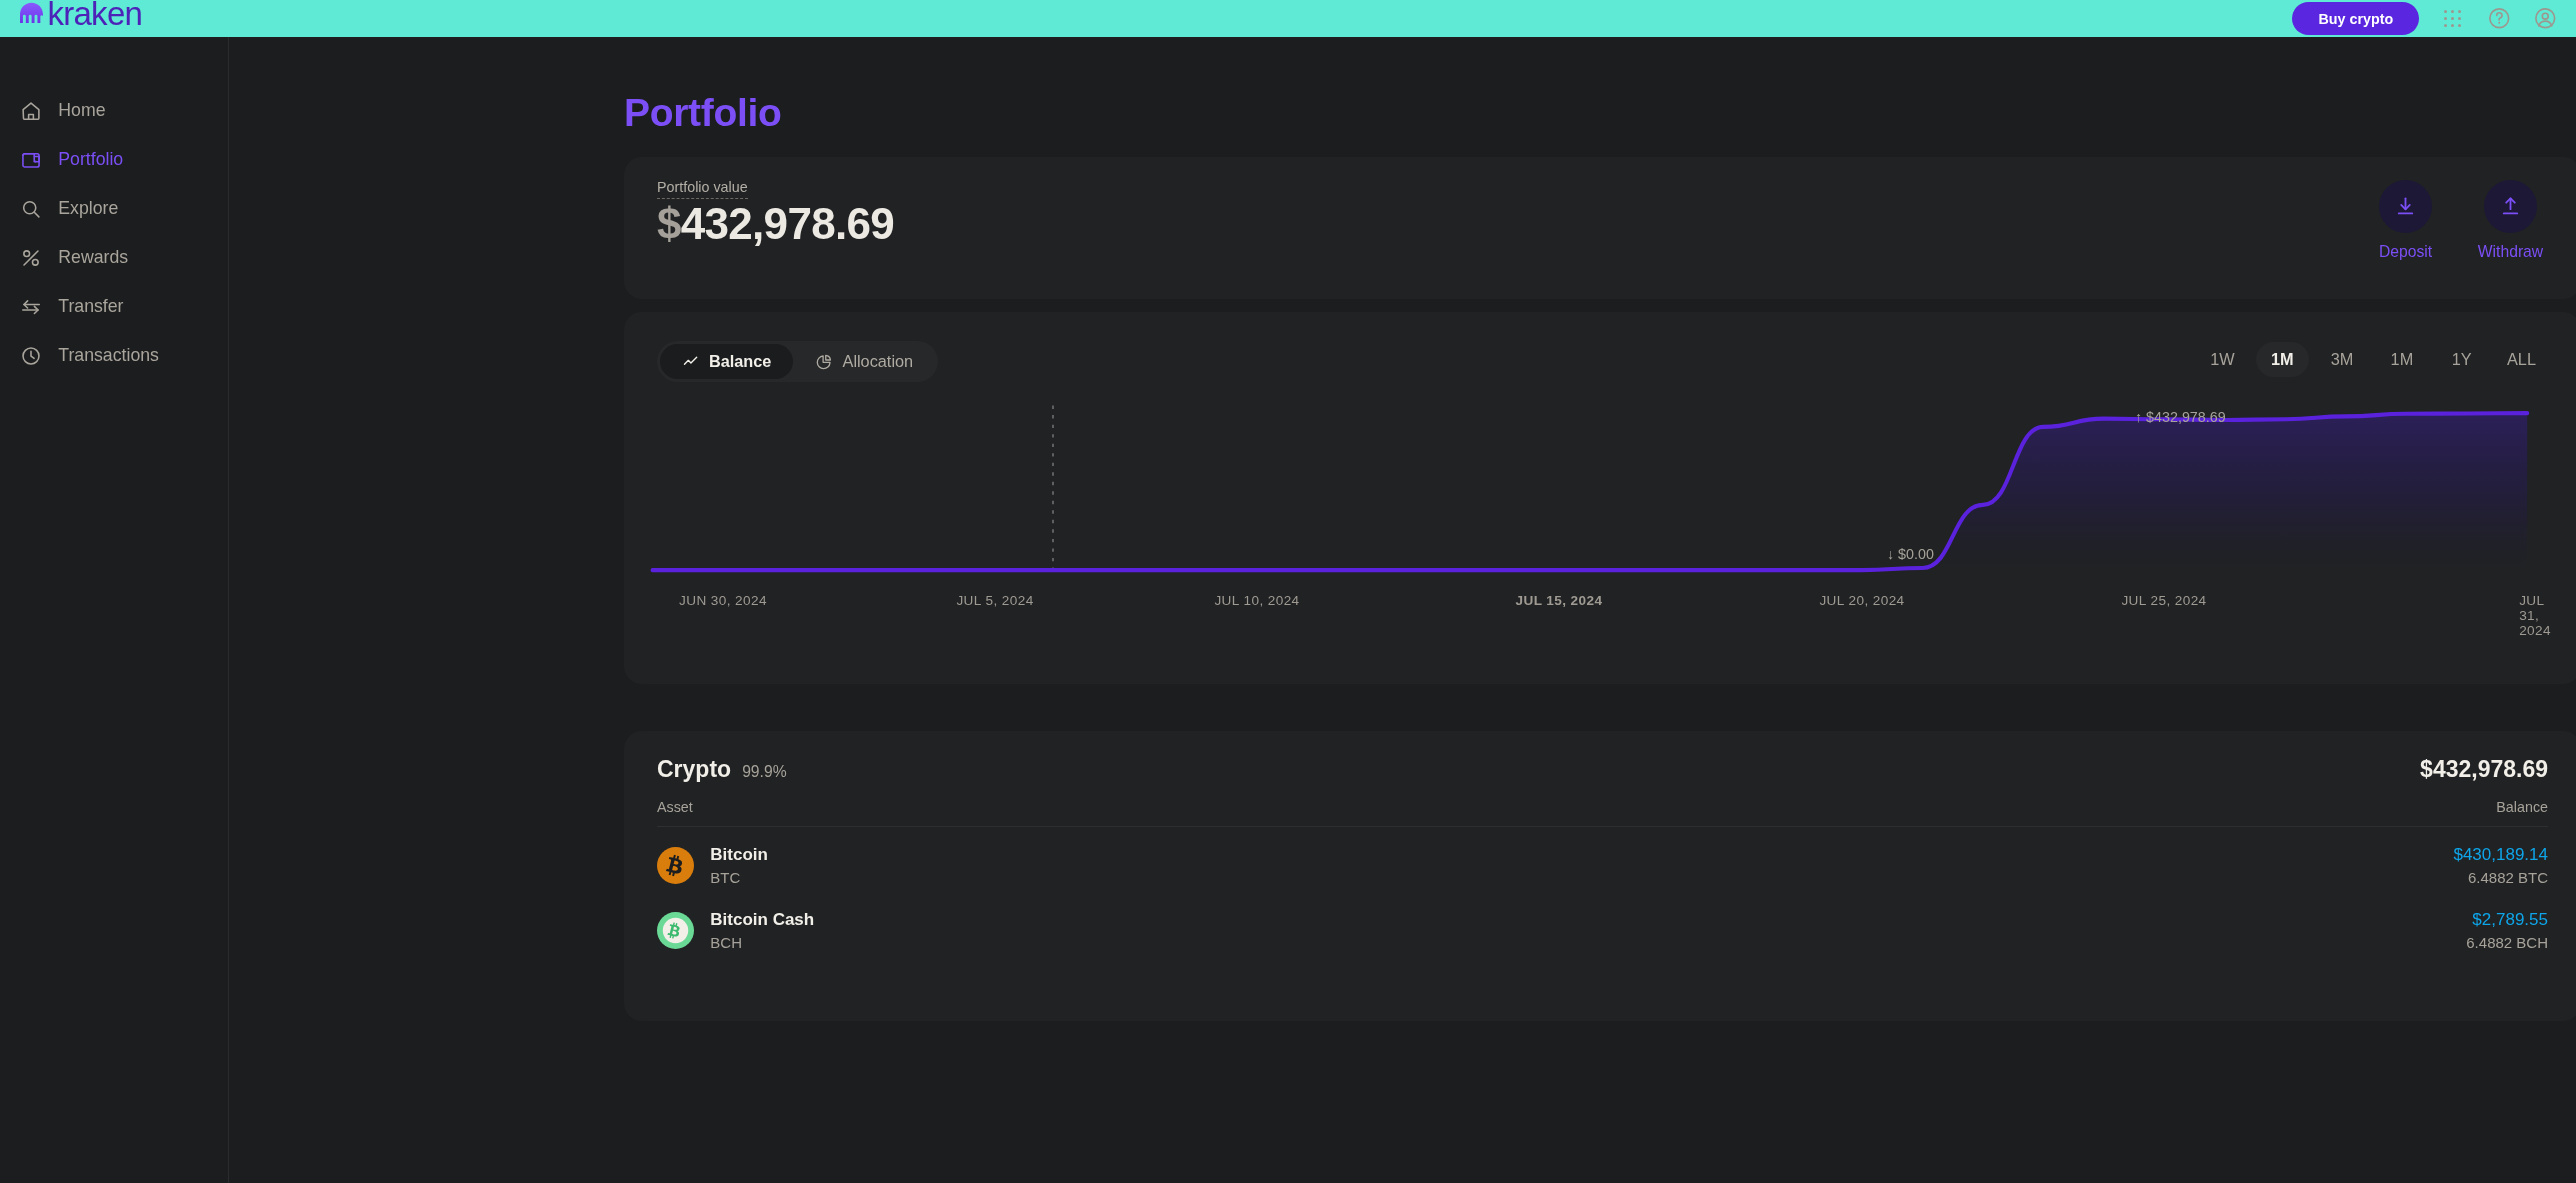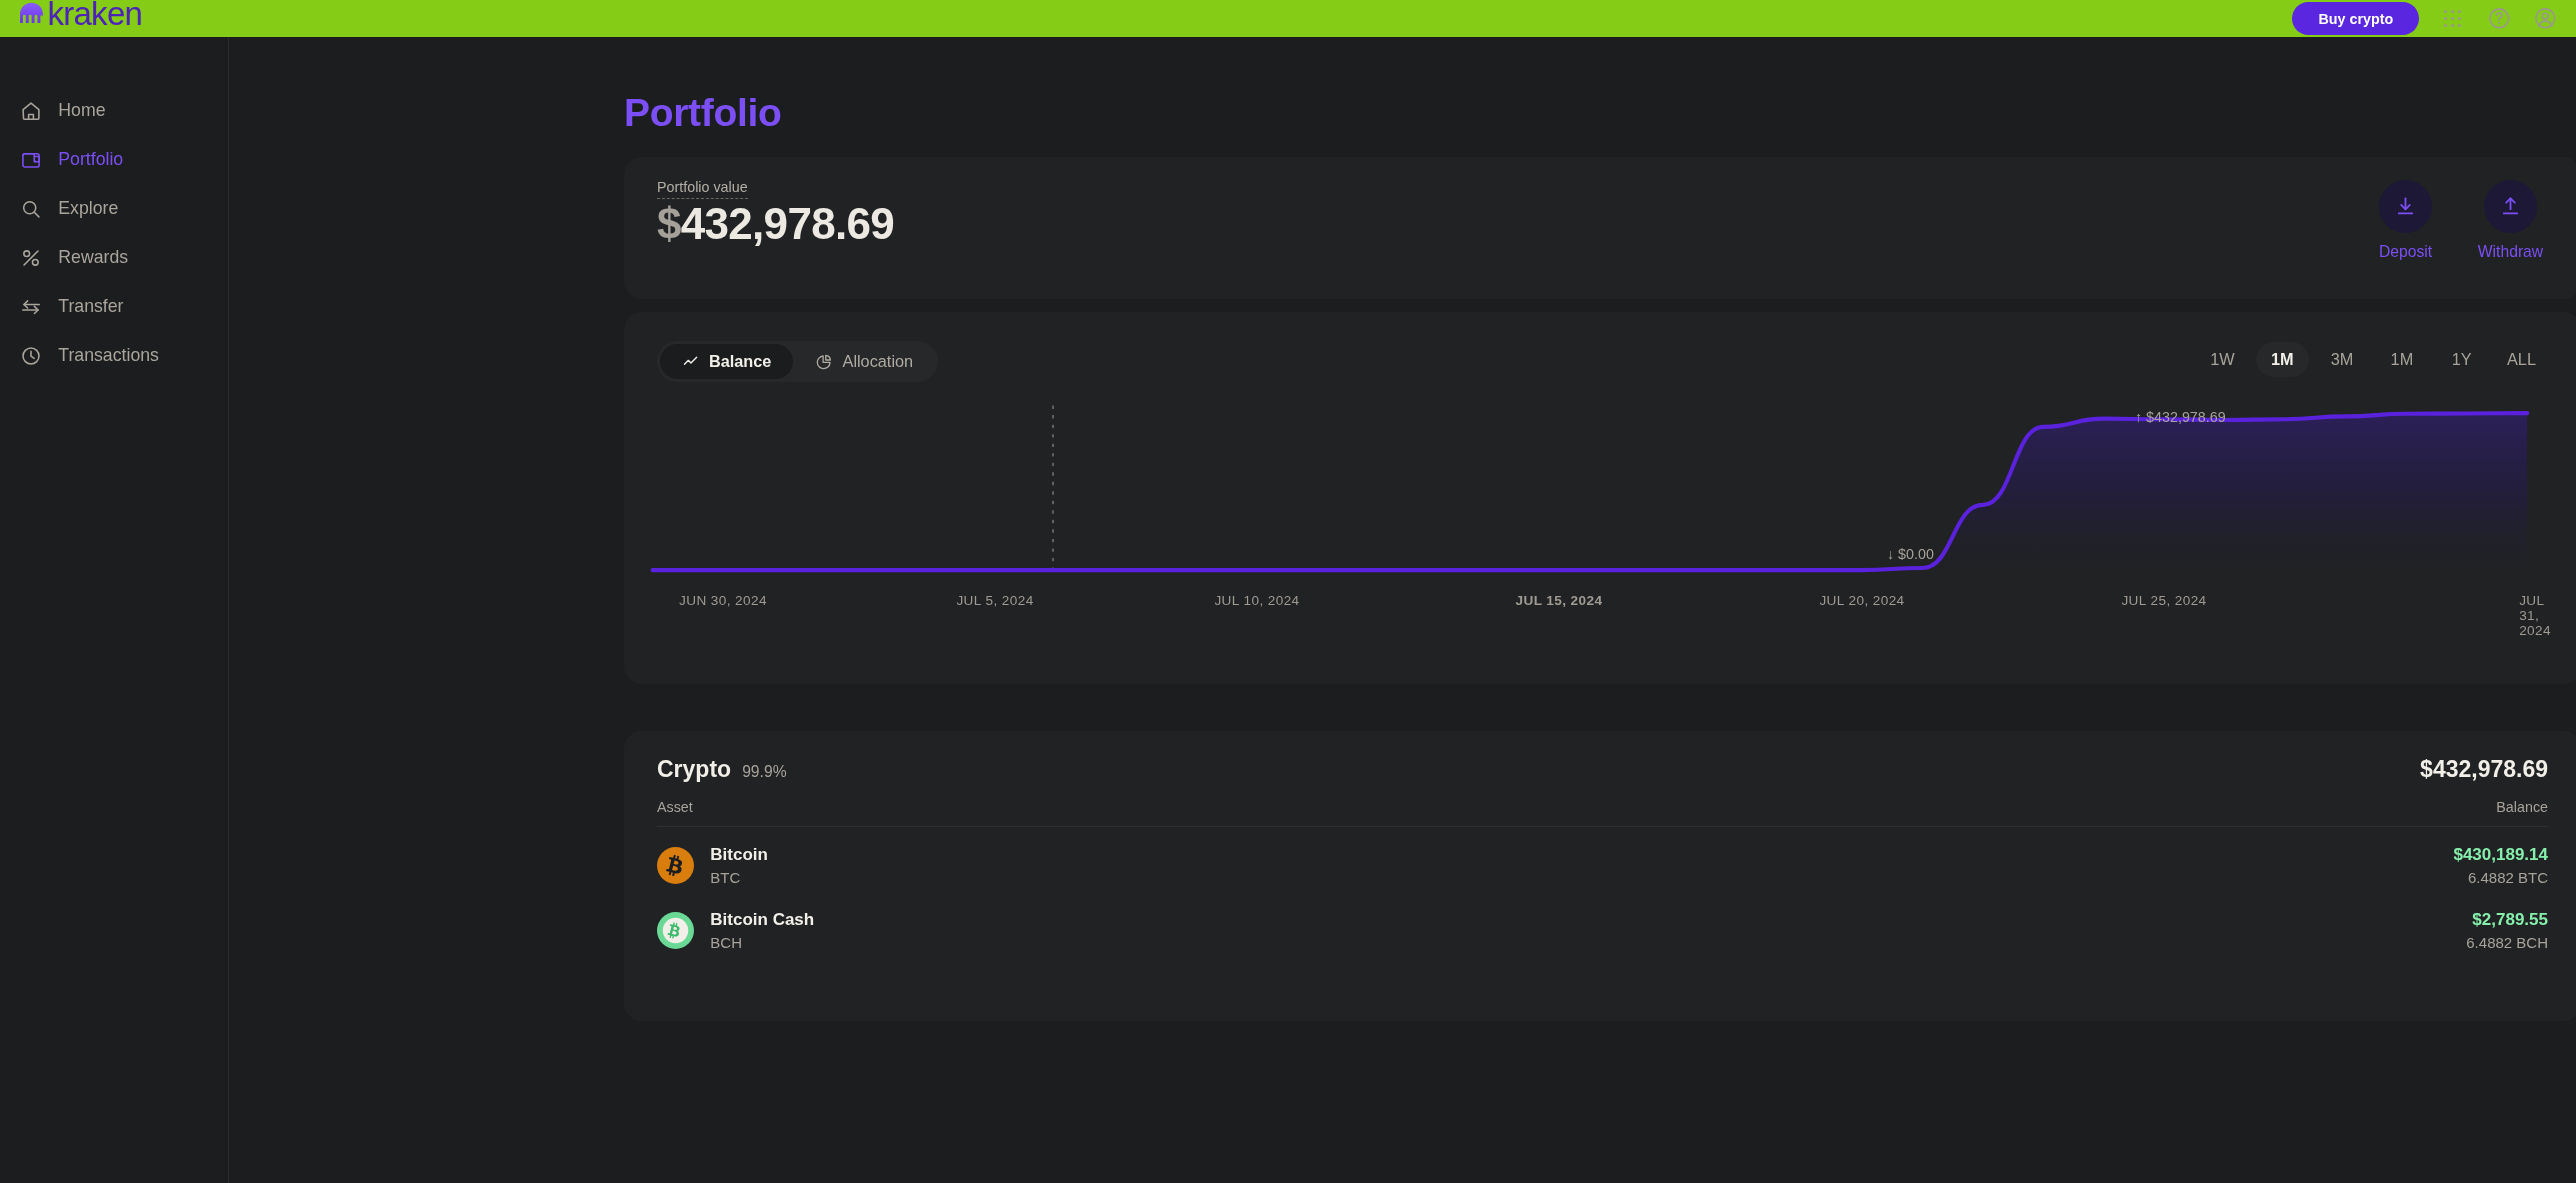--- a/index.html
+++ b/index.html
@@ -6,21 +6,21 @@
   html, body {
     width: 2576px; height: 1183px;
     background: #1b1d1f;
     font-family: "Liberation Sans", sans-serif;
     color: #d9d5cf;
     overflow: hidden;
   }
   
   .topbar {
     position: absolute; top: 0; left: 0; width: 2576px; height: 37px;
-    background: #84cc16;
+    background: #5eead4;
     display: flex; align-items: center;
   }
   .logo-wrap {
     position: absolute; left: 17.7px; top: 0px;
     display: flex; align-items: center; gap: 2.7px;
   }
   .logo-mark { width: 27px; height: 27px; display: block; }
   .logo-text {
     font-size: 33px; font-weight: 400; color: #4d22b8;
     letter-spacing: -0.7px; line-height: 27px;
@@ -159,21 +159,21 @@
   .asset-row {
     display: flex; align-items: center; justify-content: space-between;
     height: 65px; cursor: pointer;
   }
   .asset-left { display: flex; align-items: center; gap: 16.3px; }
   .coin-icon { width: 37px; height: 37px; flex: none; }
   .asset-names { display: flex; flex-direction: column; gap: 4.1px; }
   .asset-name { font-size: 17px; font-weight: bold; color: #f2efe9; }
   .asset-sym { font-size: 15px; color: #a8a39a; }
   .asset-right { display: flex; flex-direction: column; align-items: flex-end; gap: 4.1px; }
-  .asset-fiat { font-size: 17px; font-weight: bold; color: #86efac; }
+  .asset-fiat { font-size: 17px; font-weight: normal; color: #0ea5e9; }
   .asset-qty { font-size: 15px; color: #a8a39a; }
 </style>
 </head>
 <body>
 
 <div class="topbar">
   <div class="logo-wrap">
     <svg class="logo-mark" viewBox="0 0 40 40">
       <defs>
         <linearGradient id="kg" x1="0" y1="0" x2="0" y2="1">

